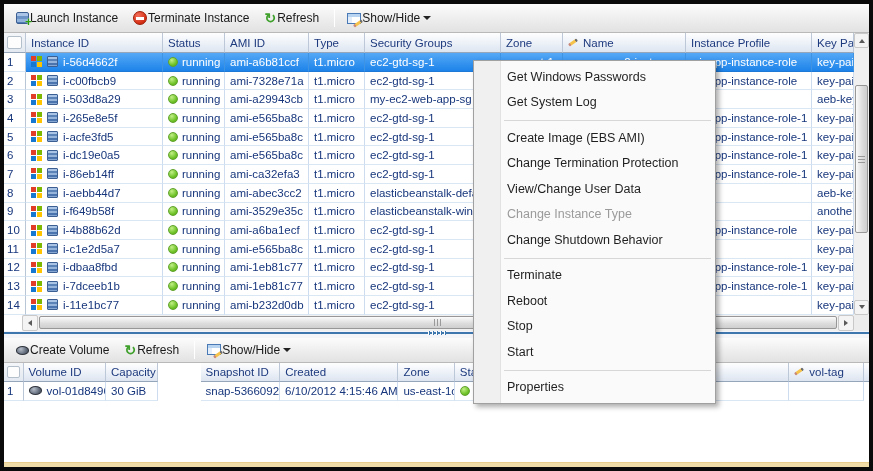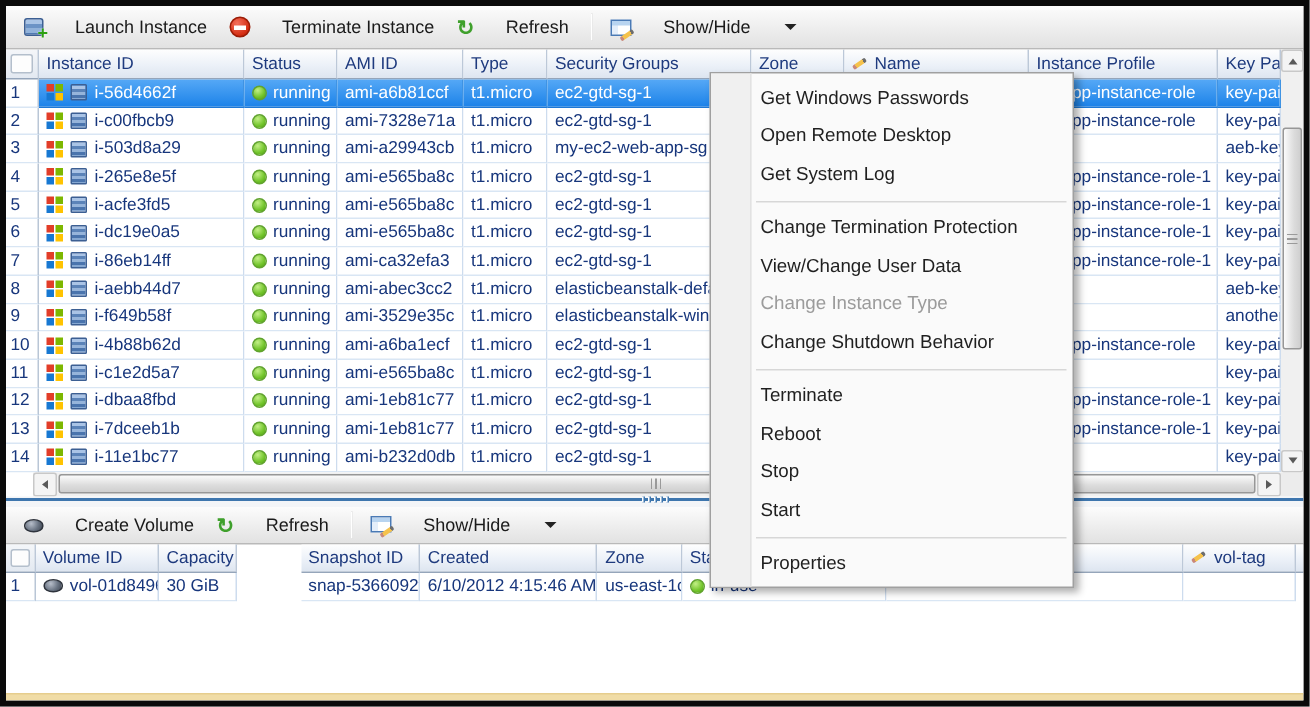--- a/index.html
+++ b/index.html
@@ -8,21 +8,21 @@
 
   .window { position:relative; width:873px; height:471px; border:4px solid #0a0a0a;
             background:#fff; overflow:hidden; display:flex; flex-direction:column; }
 
   
   .toolbar { flex:none; display:flex; align-items:center; padding:0 6px;
              background:linear-gradient(#fcfcfc,#ececec 60%,#e2e2e2);
              border-bottom:1px solid #b9b9b9; font-size:12px; color:#1a1a1a; }
   .toolbar-top { height:29px; }
   .toolbar-bottom { height:25px; }
-  .tbtn { display:flex; align-items:center; gap:21px; padding:2px 9px 2px 6px; border-radius:2px; white-space:nowrap; }
+  .tbtn { display:flex; align-items:center; gap:1px; padding:2px 9px 2px 6px; border-radius:2px; white-space:nowrap; }
   .tsep { width:1px; height:18px; background:#b5b5b5; border-right:1px solid #fff; margin:0 6px; }
   .caret { width:0; height:0; border-left:4px solid transparent; border-right:4px solid transparent;
            border-top:4px solid #222; margin-left:2px; }
 
   
   .ic { flex:none; display:inline-block; }
   .ic-launch { width:13px; height:12px; border-radius:2px; position:relative;
     background:linear-gradient(180deg,#a9c4e6 0 3px,#6b93c6 3px 6px,#91b2da 6px 9px,#507ab3 9px 12px);
     border:1px solid #3c5f93; }
   .ic-launch::after { content:"+"; position:absolute; right:-4px; bottom:-6px; color:#2da012;
@@ -132,21 +132,21 @@
   .v-status { width:140px; }
   .v-x { width:205px; }
   .v-tag { width:77px; }
   .v-fill { flex:1; border-right:none; }
   .vrow .v-fill { border:none; background:#fff; }
 
   .filler { flex:1; background:#fff; }
   .tanbar { flex:none; height:5px; background:#f0dca6; border-top:1px solid #e6cd8d; }
 
   
-  .menu { position:absolute; left:469px; top:44px; width:243px; z-index:50;
+  .menu { position:absolute; left:469px; top:56px; width:243px; z-index:50;
     background:#fafafa; border:1px solid #a0a0a0; padding:3px 0;
     box-shadow:3px 3px 5px rgba(0,0,0,.32); font-size:12.5px; color:#1f1f1f; }
   .menu::before { content:""; position:absolute; left:0; top:0; bottom:0; width:26px;
     background:#f0f0f0; border-right:1px solid #e2e2e2; }
   .mi { position:relative; }
   .mi.mi-item, .mi.mi-disabled { height:25.5px; display:flex; align-items:center; padding-left:33px; }
   .mi.mi-disabled { color:#9b9b9b; }
   .mi.mi-separator { height:10px; }
   .mi.mi-separator::after { content:""; position:absolute; left:30px; right:4px; top:50%; height:1px; background:#d7d7d7; }
 </style>
@@ -570,32 +570,32 @@
   <div class="filler"></div>
   <div class="tanbar"></div>
 
   <div class="menu">
     <div>
 
         <div class="mi mi-item">
           <span class="mi-label">Get Windows Passwords</span>
         </div>
 
-        <div class="mi mi-item">
-          <span class="mi-label">Open Remote Desktop</span>
-        </div>
 
         <div class="mi mi-item">
           <span class="mi-label">Get System Log</span>
         </div>
 
         <div class="mi mi-separator">
           <span class="mi-label"></span>
         </div>
 
+        <div class="mi mi-item">
+          <span class="mi-label">Create Image (EBS AMI)</span>
+        </div>
 
         <div class="mi mi-item">
           <span class="mi-label">Change Termination Protection</span>
         </div>
 
         <div class="mi mi-item">
           <span class="mi-label">View/Change User Data</span>
         </div>
 
         <div class="mi mi-disabled">

